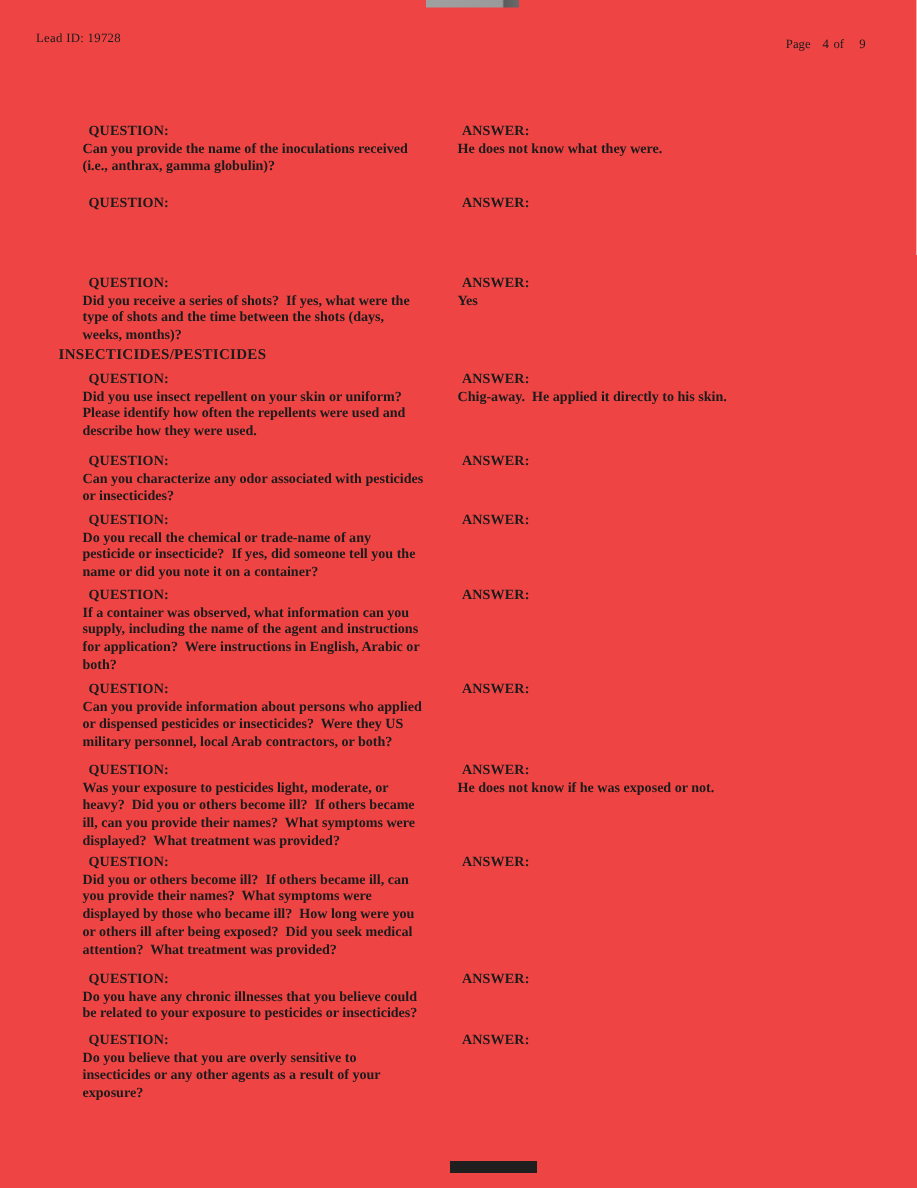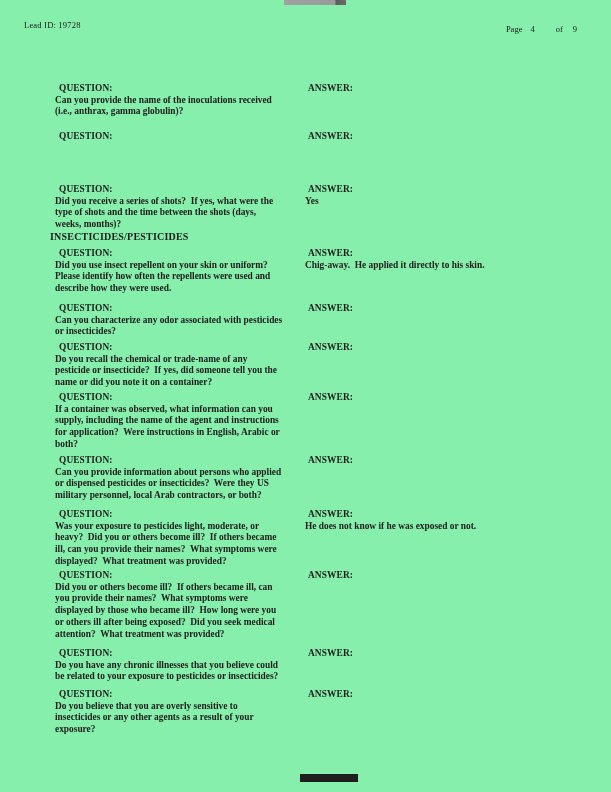--- a/index.html
+++ b/index.html
@@ -1,20 +1,20 @@
 <!DOCTYPE html>
 <html><head>
 <meta charset="utf-8">
 <style>
   html, body { margin: 0; padding: 0; background: #ffffff; }
   .page {
     position: relative;
     width: 611px;
     height: 792px;
-    background: #86efac;
+    background: #ef4444;
     font-family: "Liberation Serif", "DejaVu Serif", serif;
     color: #1b1b1b;
     overflow: hidden;
   }
   
   .mark-top {
     position: absolute; left: 284px; top: 0; width: 62px; height: 5px;
     background: linear-gradient(90deg, #a0a0a0 0%, #9a9a9a 82%, #5c5c5c 84%, #6a6a6a 100%);
   }
   .mark-bottom {
@@ -23,24 +23,24 @@
   }
   .lead-id {
     position: absolute; left: 24px; top: 20px;
     font-size: 8.5px; letter-spacing: 0.2px;
   }
   .page-indicator {
     position: absolute; right: 34px; top: 24px;
     font-size: 8.5px; white-space: nowrap;
   }
   .page-indicator .pi-current { margin-left: 8px; }
-  .page-indicator .pi-of { margin-left: 21px; }
+  .page-indicator .pi-of { margin-left: 3px; }
   .page-indicator .pi-total { margin-left: 10px; }
   .section-header {
-    position: absolute; left: 50px; top: 231px;
+    position: absolute; left: 39px; top: 231px;
     font-size: 10px; font-weight: bold; letter-spacing: 0.2px;
     white-space: nowrap;
   }
   .qa-pair { position: absolute; left: 0; width: 611px; }
   .q-col { position: absolute; left: 55px; top: 0; width: 252px; }
   .a-col { position: absolute; left: 305px; top: 0; width: 280px; }
   .qa-label {
     font-weight: bold; font-size: 9.4px; line-height: 11.7px;
     letter-spacing: 0.1px; margin-left: 4px;
   }
@@ -69,20 +69,21 @@
 
   <div id="qa-list">
       <div class="qa-pair" style="top: 83px;">
         <div class="q-col">
           <div class="qa-label">QUESTION:</div>
           <div class="qa-text">Can you provide the name of the inoculations received
 (i.e., anthrax, gamma globulin)?</div>
         </div>
         <div class="a-col">
           <div class="qa-label">ANSWER:</div>
+          <div class="qa-text">He does not know what they were.</div>
         </div>
       </div>
       <div class="qa-pair" style="top: 131px;">
         <div class="q-col">
           <div class="qa-label">QUESTION:</div>
         </div>
         <div class="a-col">
           <div class="qa-label">ANSWER:</div>
         </div>
       </div>

